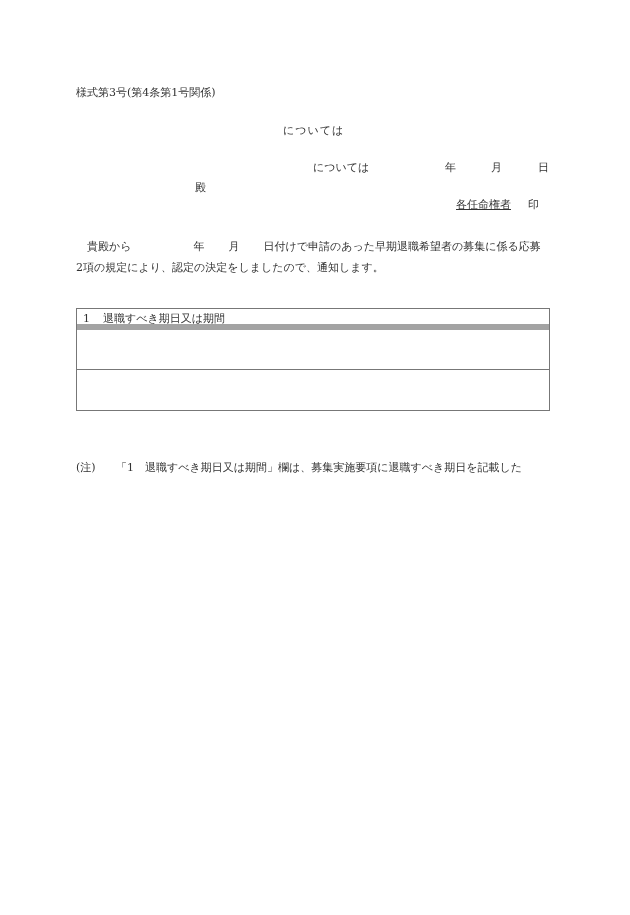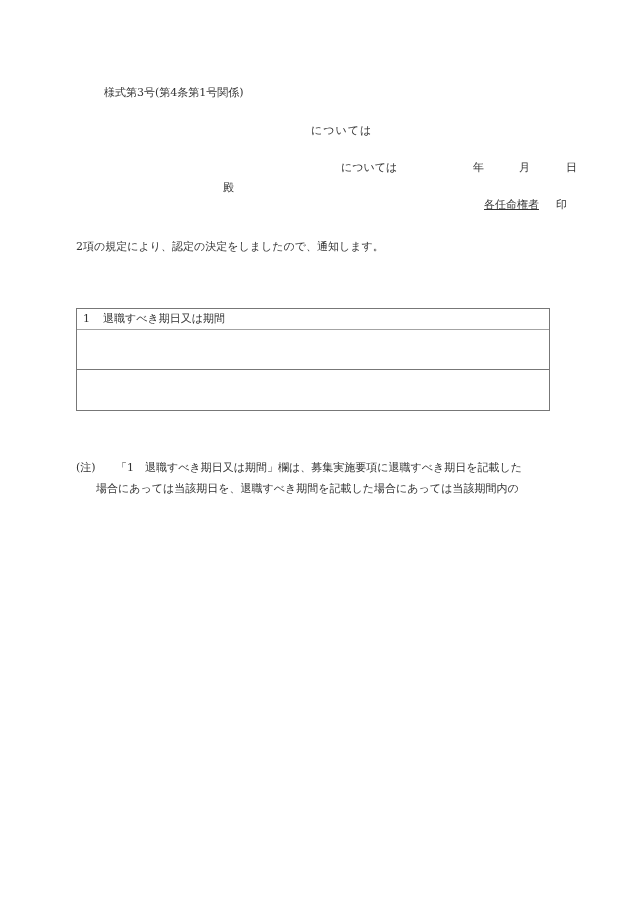--- a/index.html
+++ b/index.html
@@ -2,40 +2,40 @@
 <html><head>
 <meta charset="utf-8">
 <style>
   html, body { margin: 0; padding: 0; background: #ffffff; }
   body {
     width: 630px; height: 915px; position: relative; overflow: hidden;
     font-family: "DejaVu Serif", "Liberation Serif", serif;
     color: #333333;
     font-size: 11px;
   }
-  .abs { position: absolute; white-space: nowrap; line-height: 14px; margin-left: 28px; }
+  .abs { position: absolute; white-space: nowrap; line-height: 14px; }
   .form-no { left: 76px; top: 86px; }
   .title { left: 283px; top: 124px; letter-spacing: 1px; }
   .date-label { left: 313px; top: 161px; }
   .date-year { left: 445px; top: 161px; }
   .date-month { left: 491px; top: 161px; }
   .date-day { left: 538px; top: 161px; }
   .addressee { left: 195px; top: 181px; }
   .authority { left: 456px; top: 198px; text-decoration: underline; }
   .authority-seal { left: 528px; top: 198px; }
 
   .body-text { position: absolute; left: 76px; top: 236px; width: 480px; line-height: 21px; }
   .body-line { white-space: nowrap; height: 21px; }
   .body-line span { display: inline-block; }
 
   .info-table {
     position: absolute; left: 76px; top: 308px; width: 474px;
     border: 1px solid #777777; box-sizing: border-box;
   }
-  .row-head { height: 21px; border-bottom: 1px solid #a3a3a3; box-sizing: border-box; padding-left: 6px; line-height: 20px; }
+  .row-head { height: 21px; border-bottom: 6px solid #a3a3a3; box-sizing: border-box; padding-left: 6px; line-height: 20px; }
   .row-head .num { display: inline-block; width: 20px; }
   .row-body { height: 40px; border-bottom: 1px solid #777777; box-sizing: border-box; }
   .row-body.last { border-bottom: none; }
 
   .note { position: absolute; left: 76px; top: 431px; width: 480px; line-height: 21px; margin-top: 26px; }
   .note-line { white-space: nowrap; height: 21px; }
   .note-line.indent { padding-left: 20px; }
   .note-label { display: inline-block; width: 40px; }
 </style>
 </head>
@@ -49,30 +49,32 @@
   <div class="abs date-year">年</div>
   <div class="abs date-month">月</div>
   <div class="abs date-day">日</div>
 
   <div class="abs addressee">殿</div>
 
   <div class="abs authority">各任命権者</div>
   <div class="abs authority-seal">印</div>
 
   <div class="body-text">
+    <div class="body-line">
+      <span style="width:11px"></span><span>貴殿から</span><span style="width:62px"></span><span>年</span><span style="width:24px"></span><span>月</span><span style="width:24px"></span><span>日付けで申請のあった早期退職希望者の募集に係る応募</span>
+    </div>
     <div class="body-line">2項の規定により、認定の決定をしましたので、通知します。</div>
   </div>
 
   <div class="info-table">
     <div class="row-head">
       <span class="num">1</span><span>退職すべき期日又は期間</span>
     </div>
     <div class="row-body"></div>
     <div class="row-body last"></div>
   </div>
 
   <div class="note">
     <div class="note-line">
       <span class="note-label">(注)</span><span>「1　退職すべき期日又は期間」欄は、募集実施要項に退職すべき期日を記載した</span>
     </div>
-    <div class="note-line indent">場合にあっては当該期日を、退職すべき期間を記載した場合にあっては当該期間内の</div>
   </div>
 </div>
 
 </body></html>

